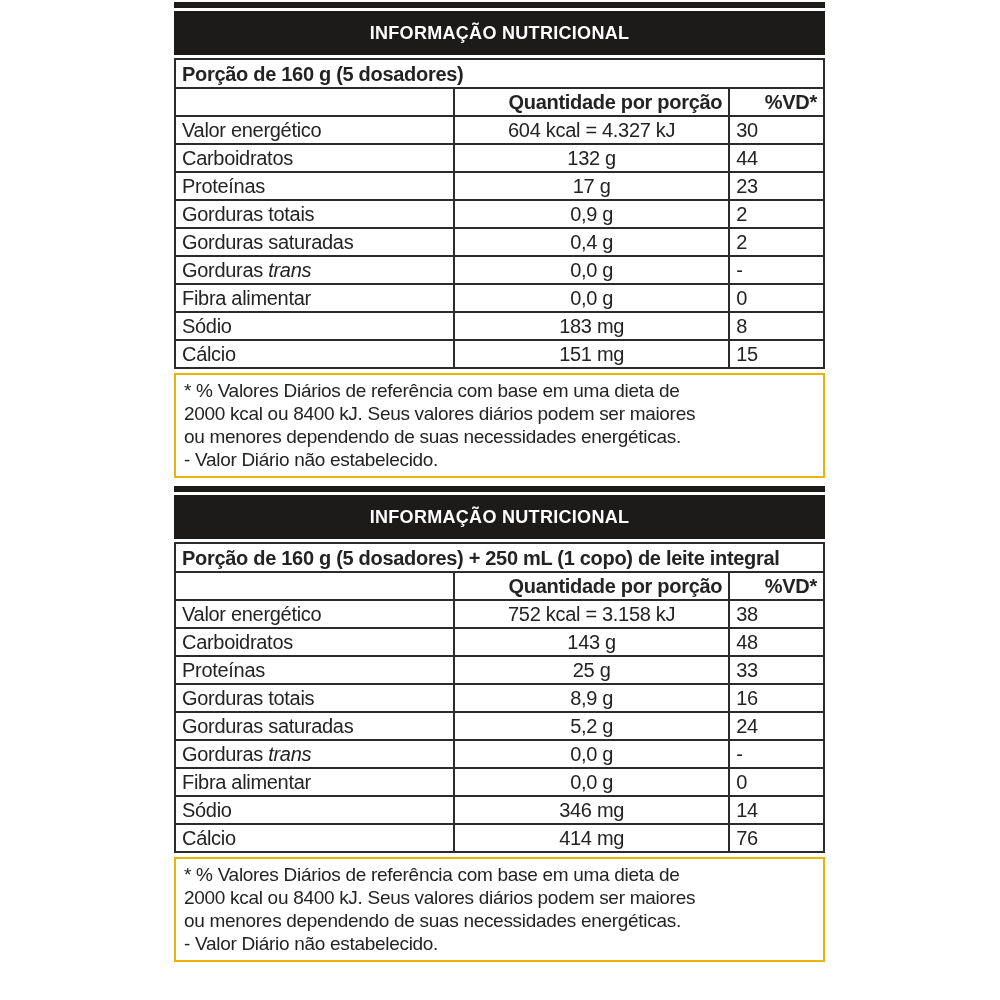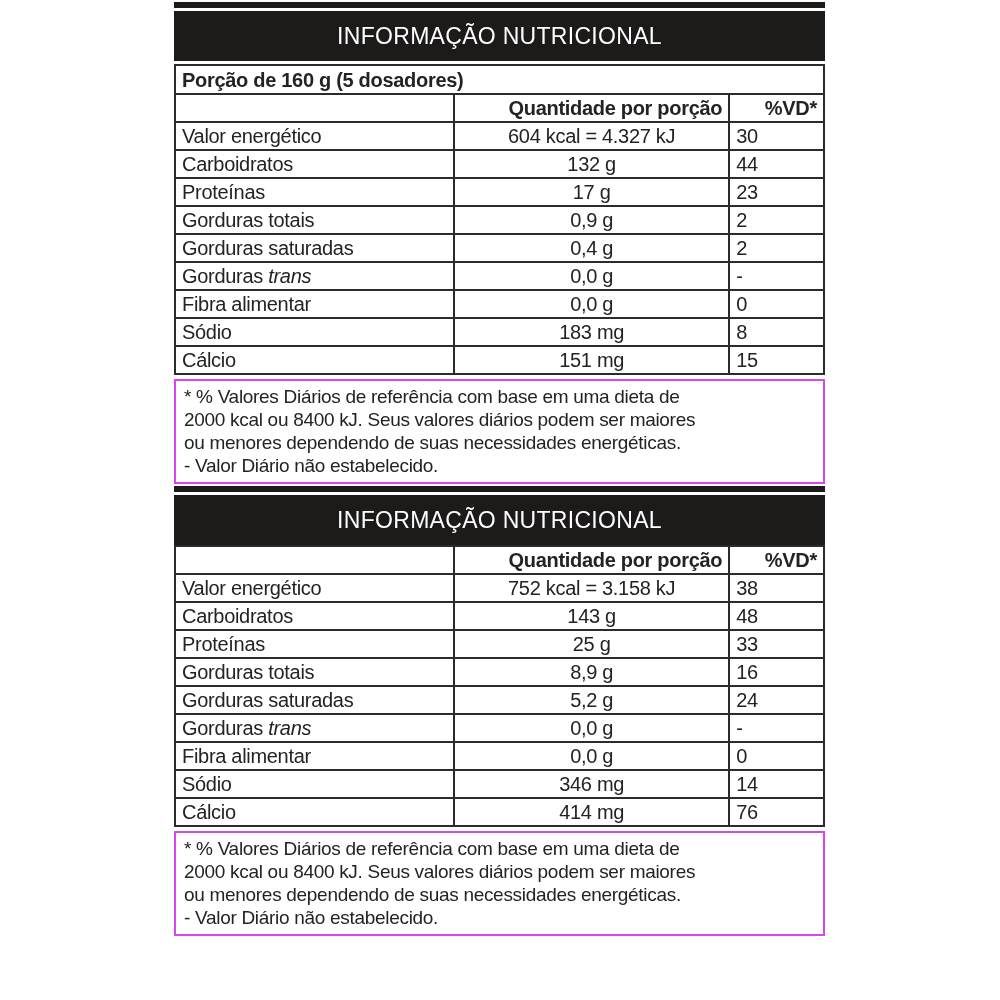--- a/index.html
+++ b/index.html
@@ -12,41 +12,41 @@
     position:absolute;left:174px;width:651px;
     letter-spacing:-0.3px;
   }
   .label-1{top:2px;}
   .label-2{top:486px;}
   .topbar{
     height:6px;background:#1d1a1a;margin-bottom:3px;
   }
   .titleband{
     background:#1d1a1a;color:#ffffff;text-align:center;
-    font-weight:normal;font-size:23px;letter-spacing:0.3px;
+    font-weight:bold;font-size:18px;letter-spacing:0.3px;
     padding:12px 0 11px 0;
   }
   .portion-row{
     margin-top:3px;border:2px solid #2b2b2b;border-bottom:none;
     font-weight:bold;font-size:20px;line-height:24px;padding:2px 8px 1px 6px;
   }
   table.nutri{
     width:100%;border-collapse:collapse;table-layout:fixed;
     font-size:20px;
   }
   table.nutri td, table.nutri th{
     border:2px solid #2b2b2b;padding:1px 6px;height:24px;
     overflow:hidden;white-space:nowrap;
   }
   th.h-qty, th.h-vd{font-weight:bold;text-align:right;font-size:20px;padding:1px 2px;}
   td.c-label{text-align:left;border-radius:13px;}
   td.c-qty{text-align:center;}
   td.c-vd{}
   .footnote-box{
-    margin-top:4px;border:2px solid #d946ef;
+    margin-top:4px;border:2px solid #eab308;
     padding:4px 8px 5px 8px;font-size:19px;line-height:23px;
   }
   i{font-style:italic;}
 </style>
 </head>
 <body>
 
 <section class="nutrition-label label-1">
   <div class="topbar"></div>
   <div class="titleband">INFORMAÇÃO NUTRICIONAL</div>
@@ -116,20 +116,21 @@
       <div>* % Valores Diários de referência com base em uma dieta de</div>
       <div>2000 kcal ou 8400 kJ. Seus valores diários podem ser maiores</div>
       <div>ou menores dependendo de suas necessidades energéticas.</div>
       <div>- Valor Diário não estabelecido.</div>
     </div>
 </section>
 
 <section class="nutrition-label label-2">
   <div class="topbar"></div>
   <div class="titleband">INFORMAÇÃO NUTRICIONAL</div>
+  <div class="portion-row">Porção de 160 g (5 dosadores) + 250 mL (1 copo) de leite integral</div>
   <table class="nutri">
     <colgroup>
       <col style="width:43%">
         <col style="width:42.4%">
         <col style="width:14.6%">
     </colgroup>
     <thead>
       <tr>
         <th></th>
         <th class="h-qty">Quantidade por porção</th>

